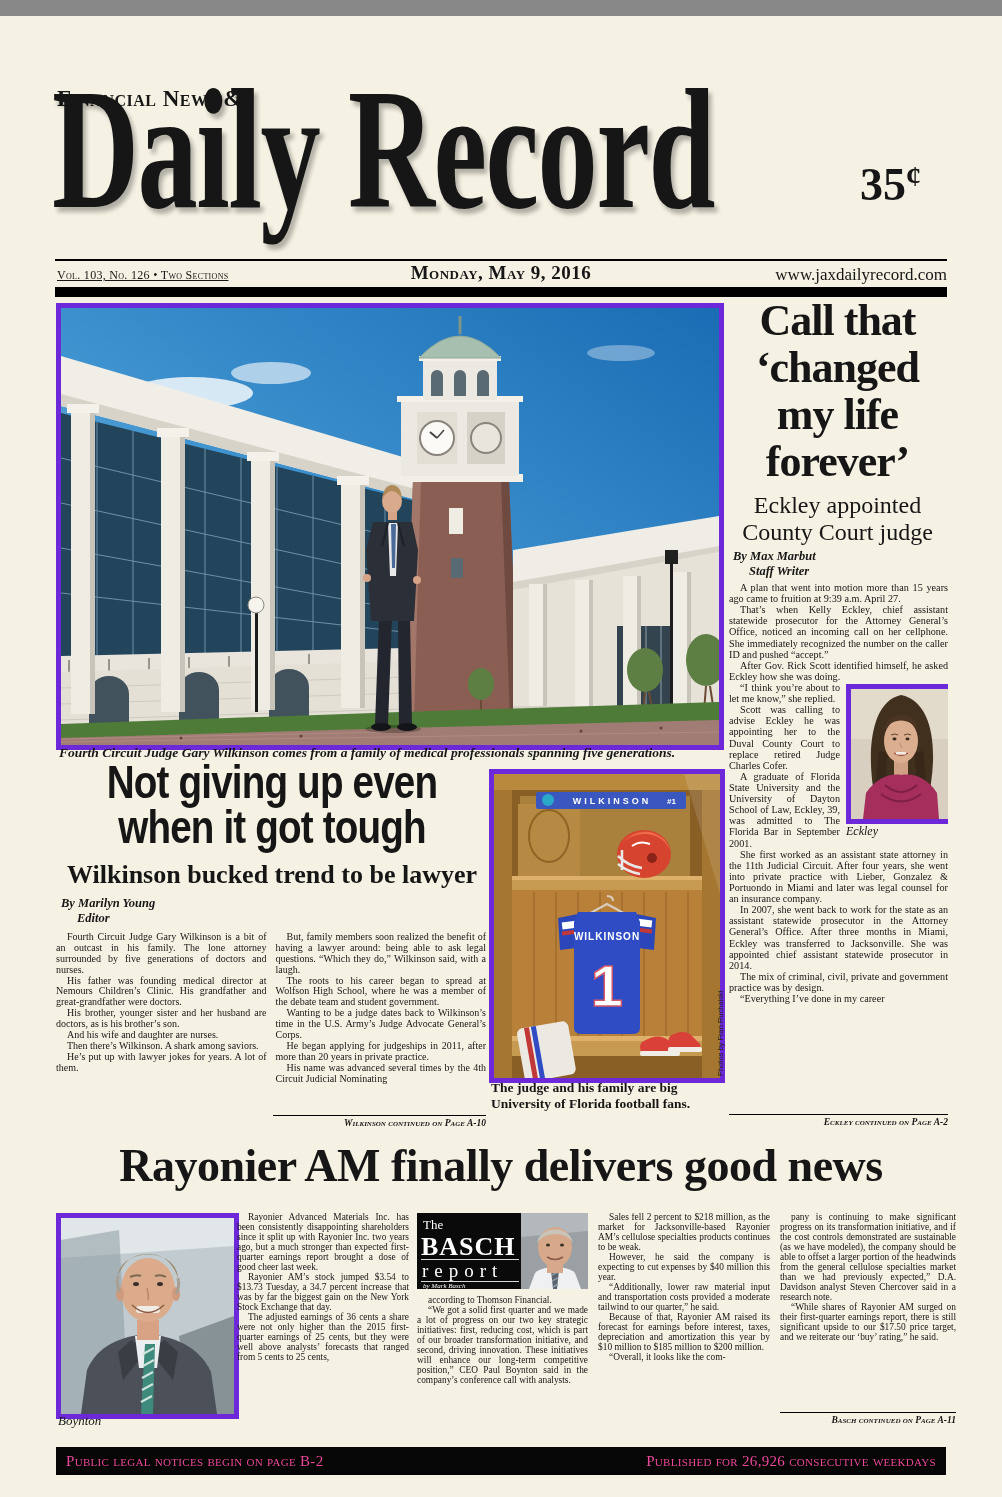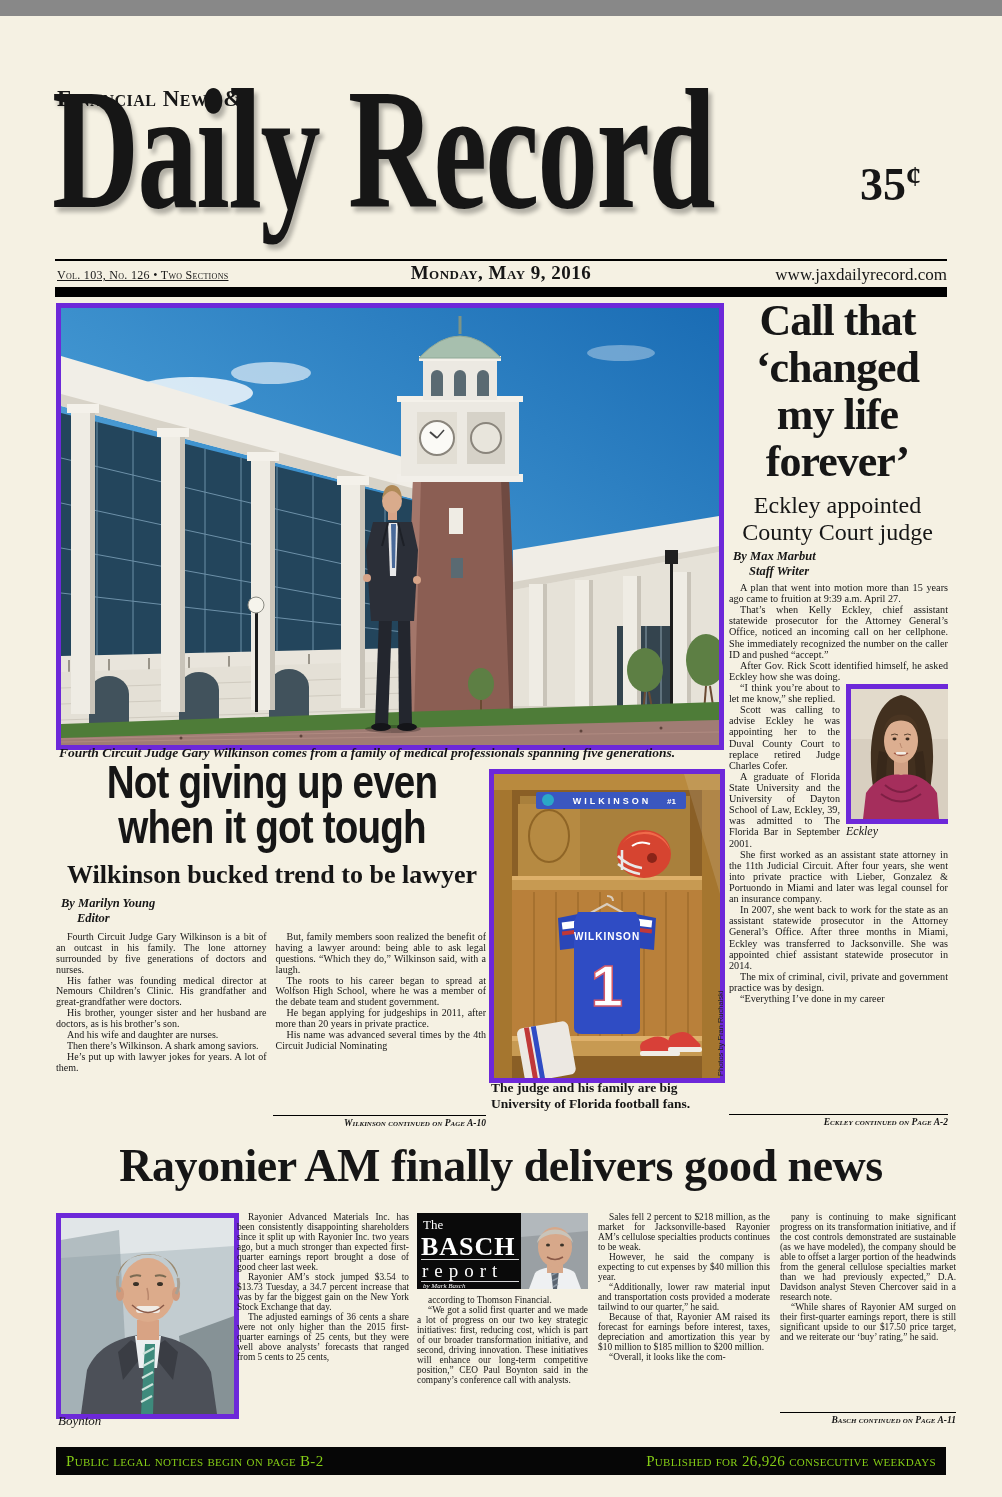--- a/index.html
+++ b/index.html
@@ -66,21 +66,21 @@
   .boynton-caption{left:58px;top:1397px;font-style:italic;font-size:13px;}
   .bcol{top:1197px;height:214px;overflow:hidden;font-size:9.4px;line-height:1.06;text-align:justify;}
   .bcolA{left:237px;width:172px;}
   .bcolB{left:417px;width:171px;}
   .bcolC{left:598px;width:172px;}
   .bcolD{left:780px;width:176px;}
   .basch-logo{margin-bottom:4px;}
   .basch-cont{left:780px;top:1396px;width:176px;text-align:right;}
 
   
-  .footer{left:56px;top:1431px;width:890px;height:28px;background:#060606;color:#84cc16;
+  .footer{left:56px;top:1431px;width:890px;height:28px;background:#060606;color:#ec4899;
           display:flex;justify-content:space-between;align-items:center;box-sizing:border-box;
           padding:0 10px;font-variant:small-caps;font-size:15px;letter-spacing:.3px;}
 </style>
 </head>
 <body>
 
 <div class="page">
 
   <div class="abs kicker">Financial News &amp;</div>
   <div class="abs nameplate">Daily Record</div>
@@ -293,20 +293,21 @@
   </div>
   <div class="abs bodytext wilk-body">
       <p>Fourth Circuit Judge Gary Wilkinson is a bit of an outcast in his family. The lone attorney surrounded by five generations of doctors and nurses.</p>
       <p>His father was founding medical director at Nemours Children’s Clinic. His grandfather and great-grandfather were doctors.</p>
       <p>His brother, younger sister and her husband are doctors, as is his brother’s son.</p>
       <p>And his wife and daughter are nurses.</p>
       <p>Then there’s Wilkinson. A shark among saviors.</p>
       <p>He’s put up with lawyer jokes for years. A lot of them.</p>
       <p>But, family members soon realized the benefit of having a lawyer around: being able to ask legal questions. “Which they do,” Wilkinson said, with a laugh.</p>
       <p>The roots to his career began to spread at Wolfson High School, where he was a member of the debate team and student government.</p>
+      <p>Wanting to be a judge dates back to Wilkinson’s time in the U.S. Army’s Judge Advocate General’s Corps.</p>
       <p>He began applying for judgeships in 2011, after more than 20 years in private practice.</p>
       <p>His name was advanced several times by the 4th Circuit Judicial Nominating</p>
     </div>
   <div class="abs continued wilk-cont">Wilkinson continued on Page A-10</div>
 
   <div class="abs photo photo-locker">
     <svg width="226" height="304" viewBox="0 0 226 304">
       <rect width="226" height="304" fill="#c1934f"></rect>
       <rect x="0" y="0" width="18" height="304" fill="#a5762f"></rect>
       <rect x="208" y="0" width="18" height="304" fill="#a5762f"></rect>

